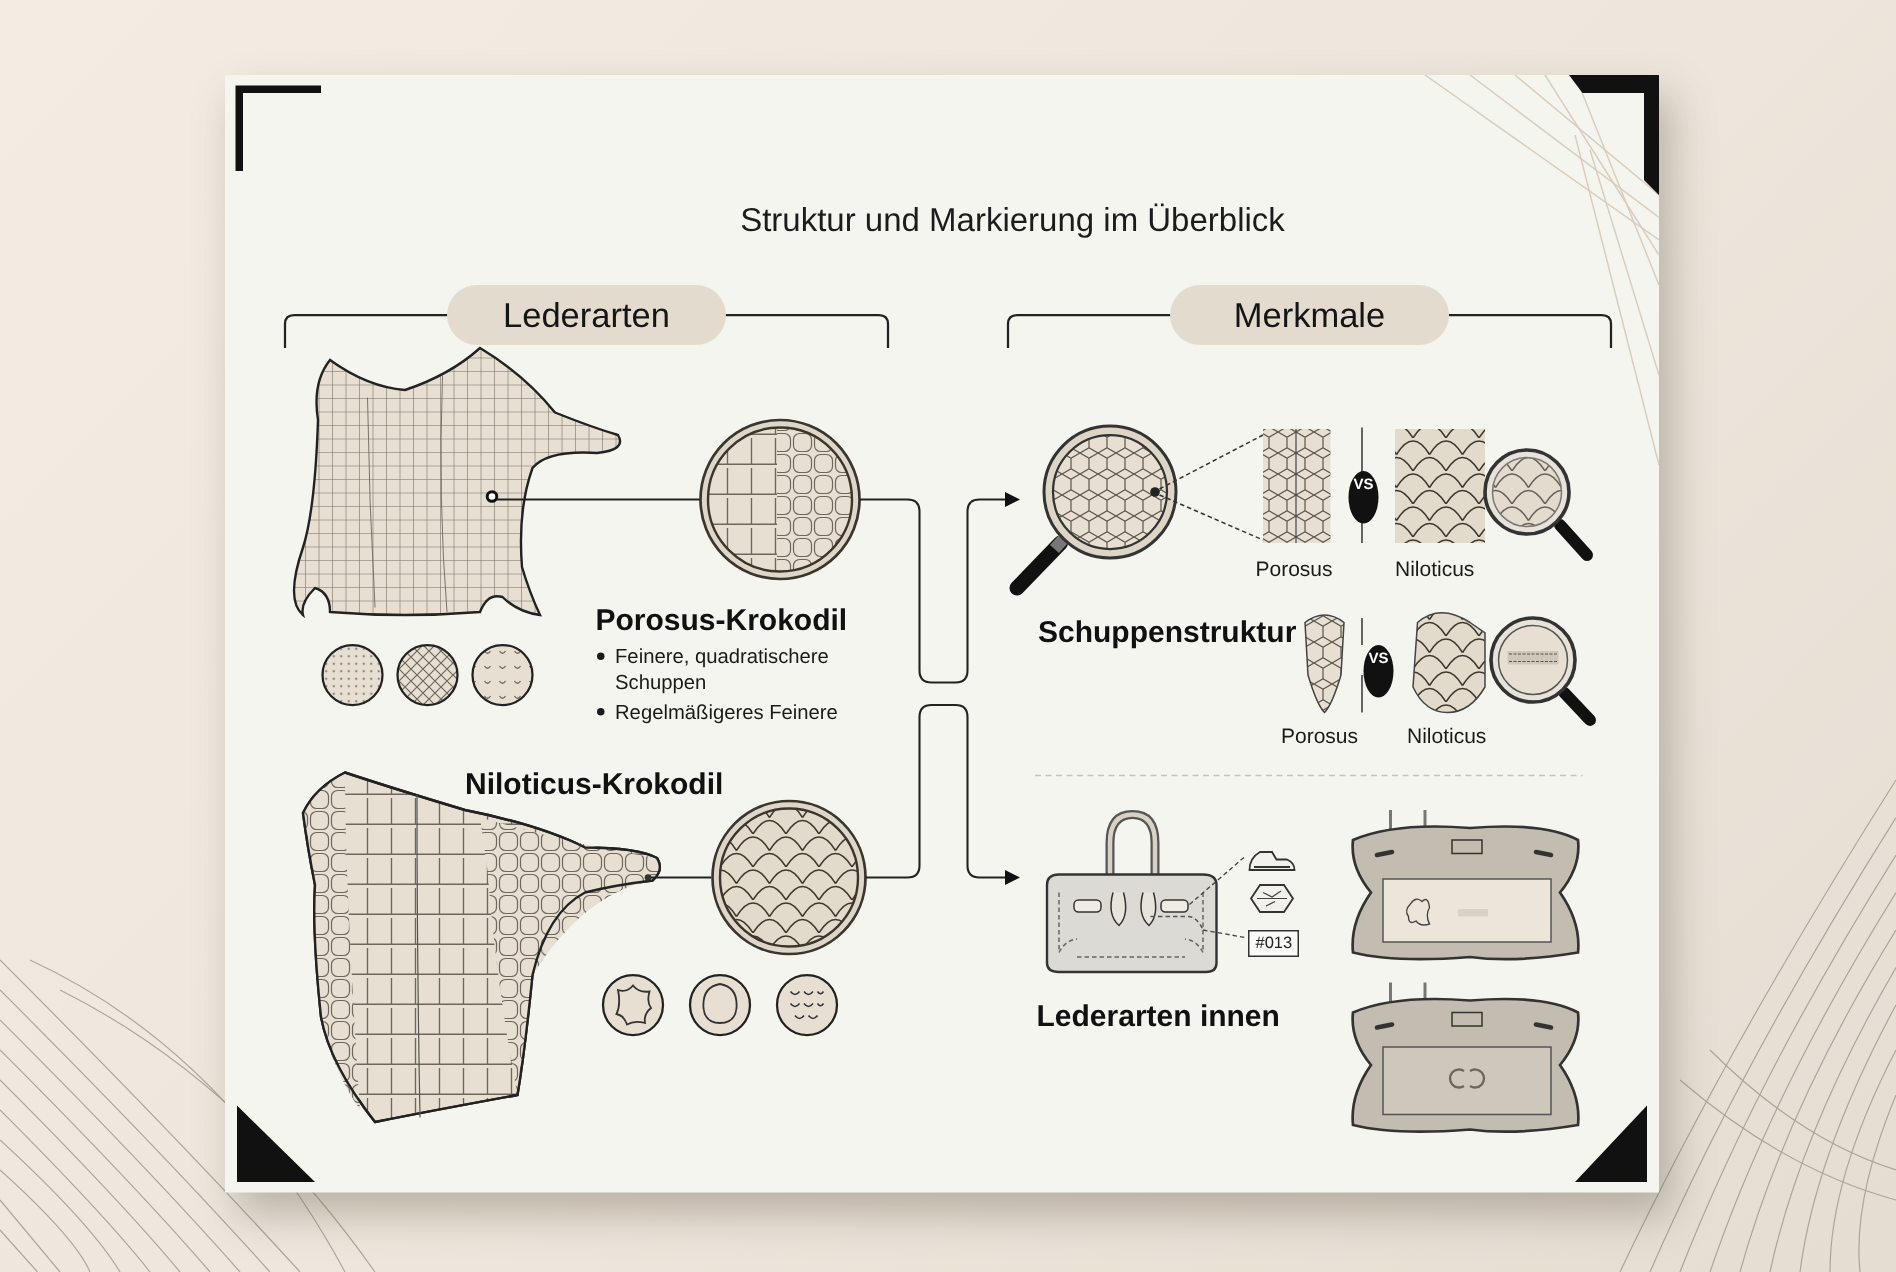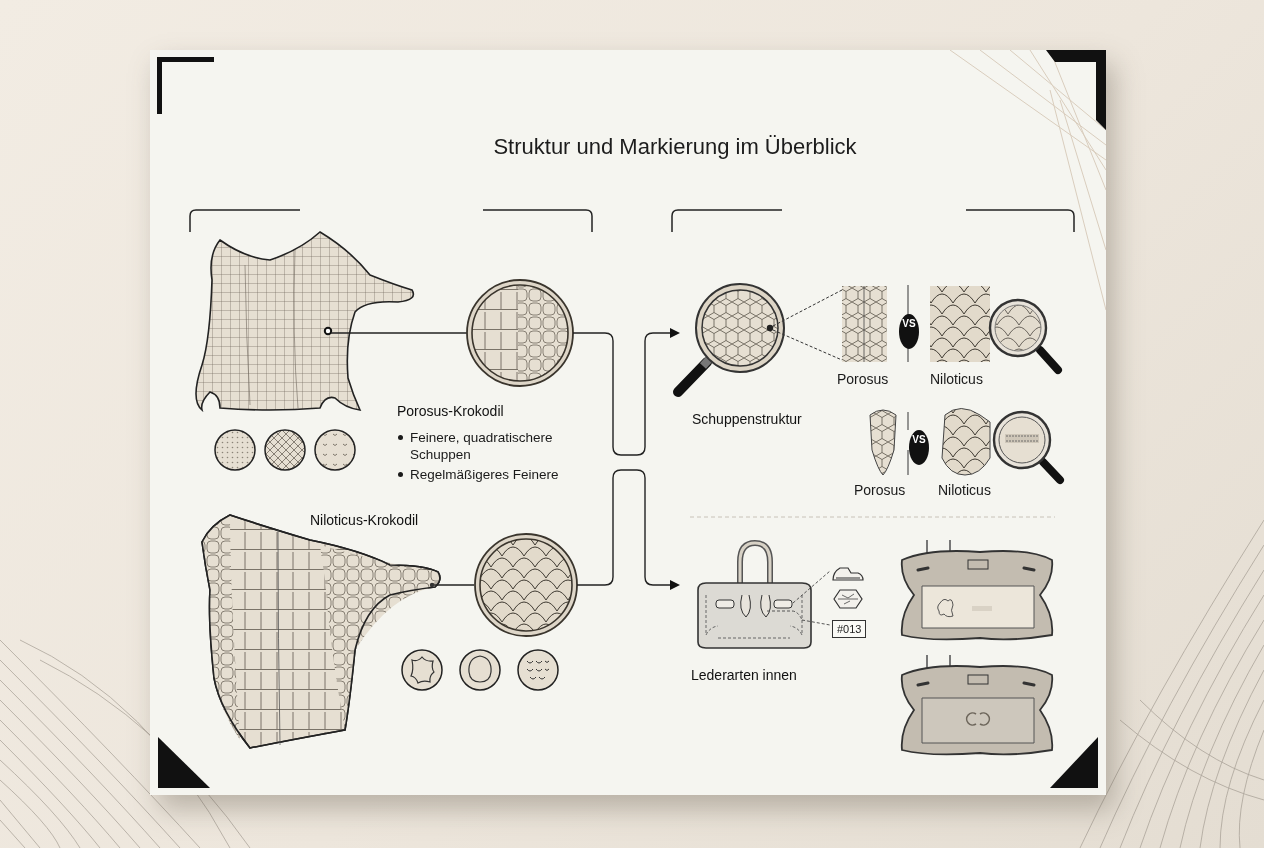--- a/index.html
+++ b/index.html
@@ -8,21 +8,21 @@
     font-family:"Liberation Sans","DejaVu Sans",sans-serif;color:#1a1a1a;}
   .bg-lines{position:absolute;left:0;top:0;width:1264px;height:848px;}
   .card{position:absolute;left:150px;top:50px;width:956px;height:745px;background:#f5f5f0;
     box-shadow:8px 14px 26px rgba(90,80,65,0.35);overflow:hidden;}
   .abs{position:absolute;}
   .title{position:absolute;left:0;width:956px;top:30px;text-align:center;
     font-family:"DejaVu Serif","Liberation Serif",serif;font-weight:bold;font-size:40px;letter-spacing:-0.5px;color:#111;}
   .subtitle{position:absolute;left:0;width:956px;top:84px;text-align:center;font-size:22px;color:#1c1c1c;margin-left:47px;}
   .pill{position:absolute;height:40px;border-radius:20px;background:#e3dbcd;
     font-size:23px;line-height:40px;text-align:center;color:#151515;}
-  .label-b{position:absolute;font-size:14px;font-weight:normal;color:#111;}
+  .label-b{position:absolute;font-size:20px;font-weight:bold;color:#111;}
   ul.bul{position:absolute;margin:0;padding:0;list-style:none;font-size:13.5px;line-height:17px;color:#1a1a1a;}
   ul.bul li{position:relative;padding-left:14px;margin-bottom:3px;}
   ul.bul li::before{content:"";position:absolute;left:2px;top:6px;width:5px;height:5px;border-radius:50%;background:#1a1a1a;}
   .cap{position:absolute;font-size:14px;color:#1a1a1a;}
   .vs{position:absolute;width:20px;height:35px;border-radius:50%;background:#111;color:#fff;
     font-size:10px;line-height:20px;text-align:center;font-weight:bold;}
   .code-tag{position:absolute;border:1.5px solid #333;background:#fafaf6;font-size:11px;
     line-height:16px;padding:0 4px;color:#222;}
   svg{overflow:visible;}
 </style>
@@ -78,20 +78,22 @@
 
     <path d="M948 687 L900 738 H948 Z" fill="#111"></path>
   </svg>
 
   <div class="subtitle">Struktur und Markierung im Überblick</div>
 
   <svg class="abs" style="left:0;top:0;" width="956" height="200">
     <path d="M40 182 V166 Q40 160 46 160 H150 M333 160 H436 Q442 160 442 166 V182" stroke="#222" stroke-width="1.5" fill="none"></path>
     <path d="M522 182 V166 Q522 160 528 160 H632 M816 160 H918 Q924 160 924 166 V182" stroke="#222" stroke-width="1.5" fill="none"></path>
   </svg>
+  <div class="pill" style="left:148px;top:140px;width:186px;">Lederarten</div>
+  <div class="pill" style="left:630px;top:140px;width:186px;">Merkmale</div>
 
   <svg class="abs" style="left:0;top:0;" width="956" height="745">
     <defs>
       <pattern id="gridSmall" width="9" height="9" patternUnits="userSpaceOnUse">
         <rect width="9" height="9" fill="#e6dfd2"></rect>
         <path d="M9 0 V9 M0 9 H9" stroke="#6e675c" stroke-width="0.7"></path>
       </pattern>
       <pattern id="gridLarge" width="16" height="20" patternUnits="userSpaceOnUse">
         <rect width="16" height="20" fill="#e6dfd2"></rect>
         <path d="M15 2 V19 M0 19.5 H16" stroke="#6e675c" stroke-width="0.9"></path>

